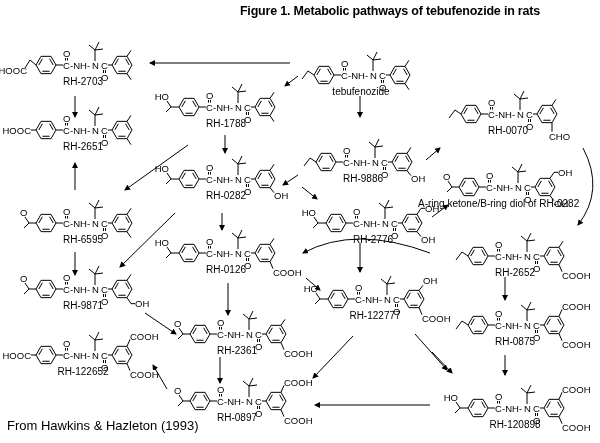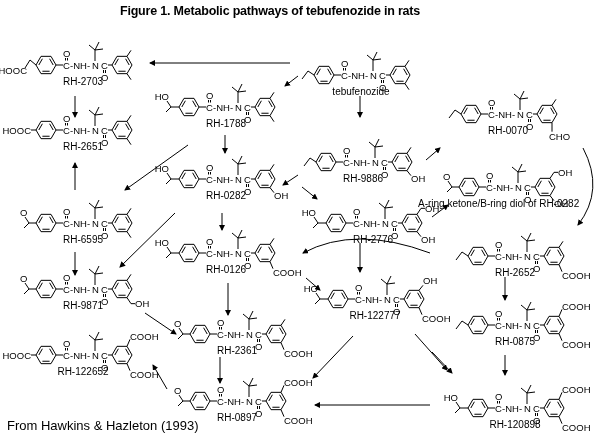--- a/index.html
+++ b/index.html
@@ -1,17 +1,17 @@
 <!DOCTYPE html>
 <html><head>
 <meta charset="utf-8">
 <style>
   html, body { margin:0; padding:0; background:#ffffff; }
   body { width:600px; height:443px; position:relative; overflow:hidden; font-family:"Liberation Sans", sans-serif; }
-  #title { position:absolute; left:0; top:4px; width:540px; text-align:center; font-weight:bold; font-size:12.5px; color:#000; letter-spacing:-0.2px; }
+  #title { position:absolute; left:0; top:4px; width:540px; text-align:right; font-weight:bold; font-size:12.5px; color:#000; letter-spacing:-0.2px; }
   #credit { position:absolute; left:7px; top:418px; font-size:13px; color:#000; }
   svg { position:absolute; left:0; top:0; }
   svg text { font-family:"Liberation Sans", sans-serif; fill:#000; }
   .lbl { font-size:10px; }
   .atom { font-size:9.5px; }
 </style>
 </head>
 <body>
 
 <div id="title">Figure 1.  Metabolic pathways of tebufenozide in rats</div>

